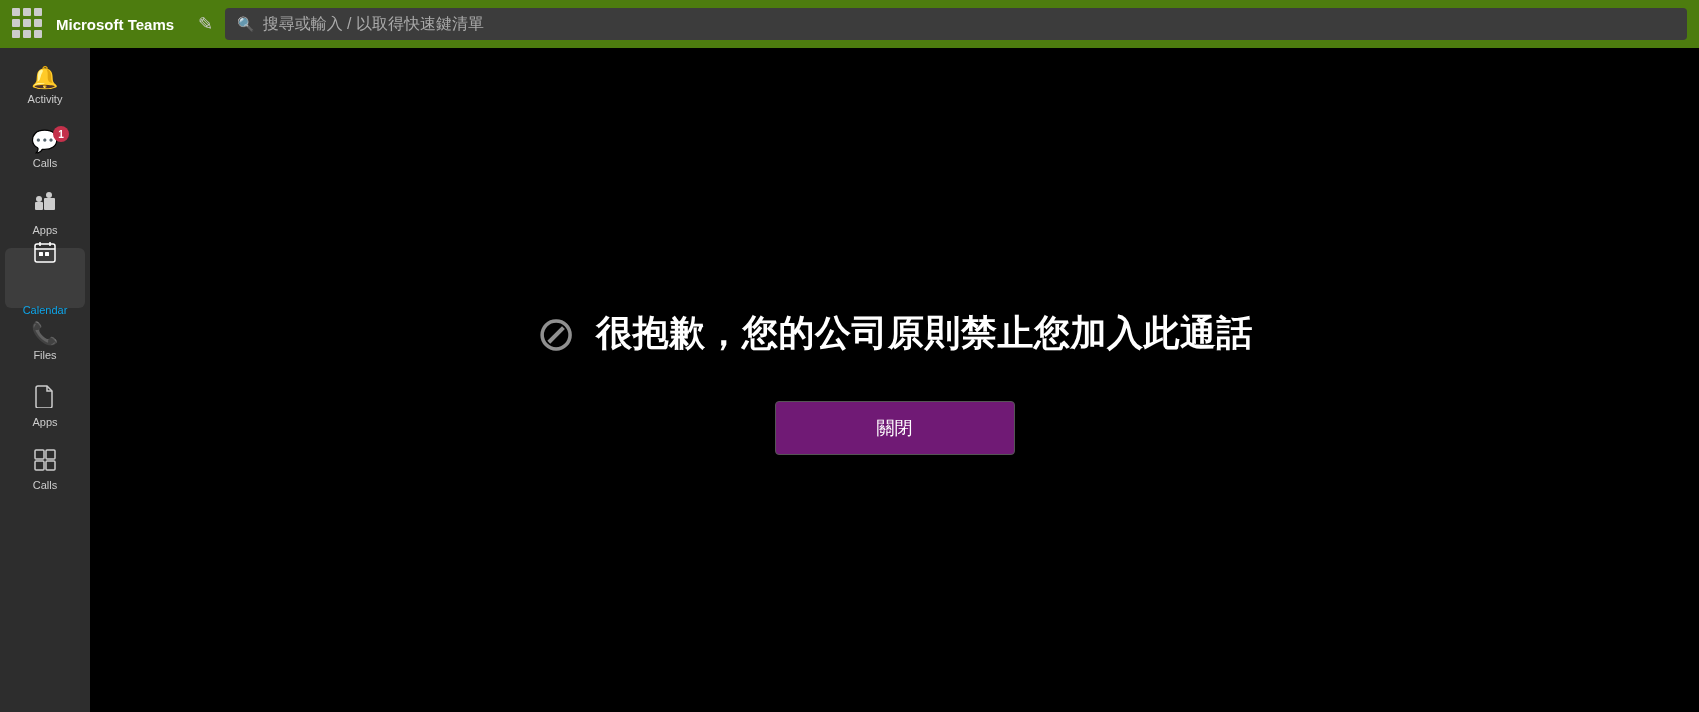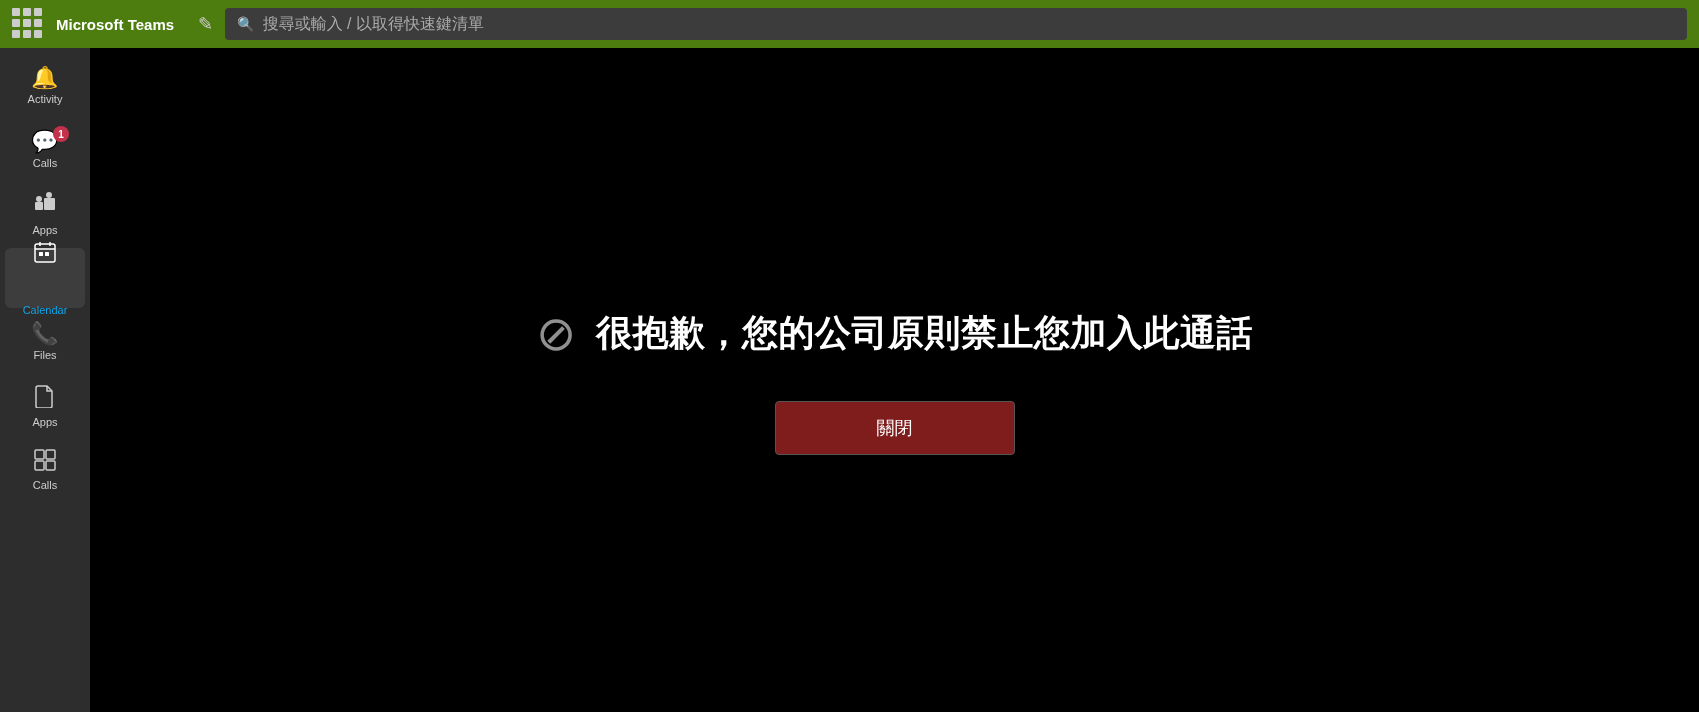--- a/index.html
+++ b/index.html
@@ -159,21 +159,21 @@
     }
 
     .error-text {
       font-size: 36px;
       font-weight: 600;
       color: #fff;
       letter-spacing: 0.5px;
     }
 
     .close-btn {
-      background: #7f1d1d;
+      background: #701a75;
       border: 1px solid #555;
       color: #fff;
       font-size: 18px;
       padding: 14px 80px;
       border-radius: 4px;
       cursor: pointer;
       min-width: 240px;
       text-align: center;
     }
   </style>

